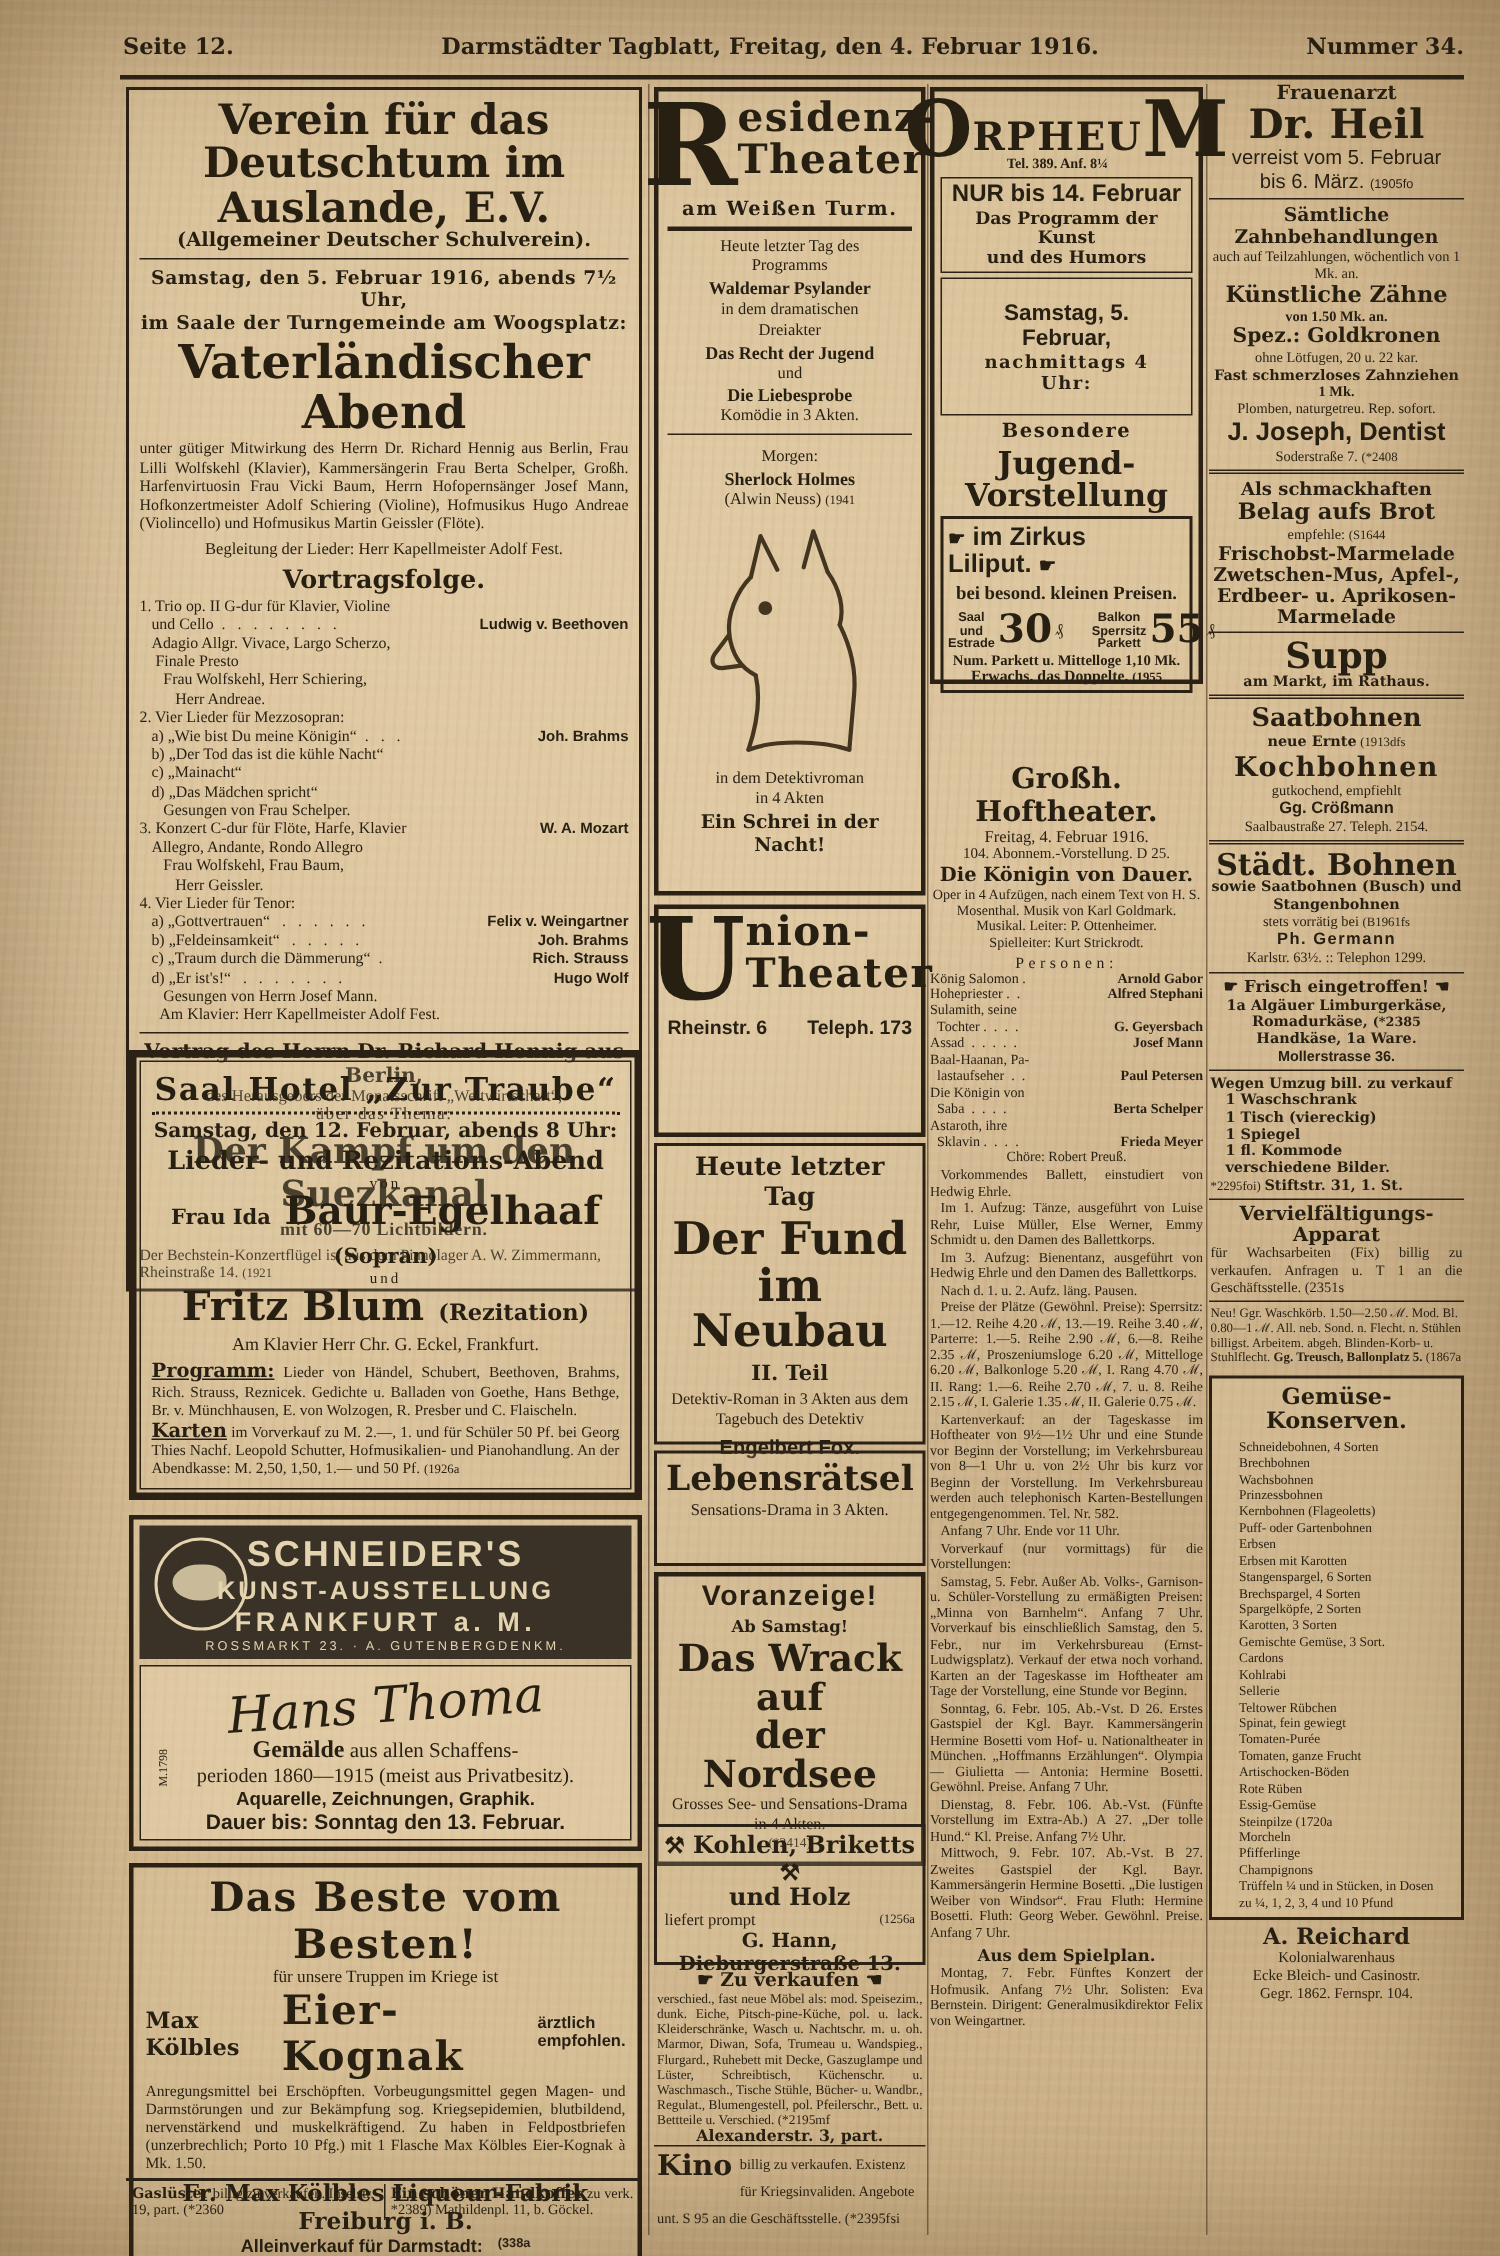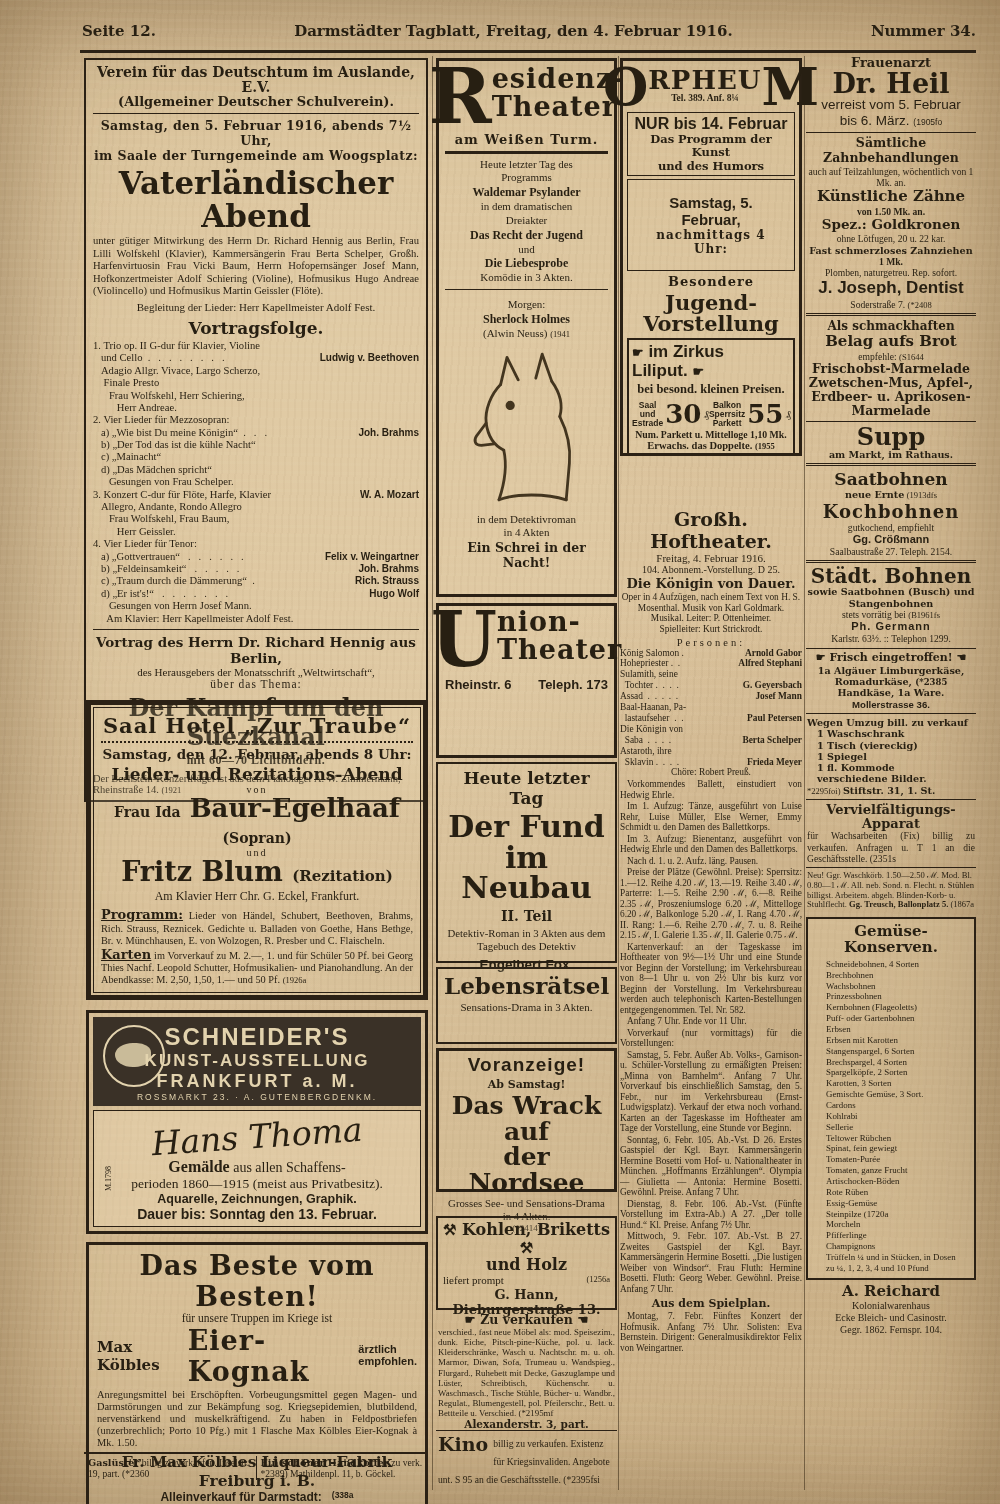--- a/index.html
+++ b/index.html
@@ -19,21 +19,21 @@
   .hdr{position:absolute;top:22px;left:82px;width:894px;display:flex;justify-content:space-between;
        font-size:15px;}
   .hdr-rule{position:absolute;top:50px;left:80px;width:896px;border-top:3px solid #2b2115;}
   .vline{position:absolute;top:56px;height:1434px;width:1px;background:rgba(55,40,20,.55);}
   .box{position:absolute;box-sizing:border-box;border:2px solid #2b2115;padding:5px 7px;background:rgba(235,215,175,.18);}
   .rule{border-top:1.5px solid #2b2115;margin:4px 0;}
   .rule-th{border-top:3px solid #2b2115;margin:4px 0;}
   .dotrule{border-top:2px dotted #2b2115;margin:3px 0;}
   
   #verein{left:84px;top:58px;width:344px;border-width:2px;}
-  #verein .t1{font-size:14px;line-height:1.05;}
+  #verein .t1{font-size:28px;line-height:1.05;}
   #verein .t2{font-size:13px;}
   #verein .dt{font-size:12.5px;letter-spacing:.4px;}
   #verein .ev{font-size:31px;line-height:1.05;margin:4px 0 3px;}
   #verein .bd{font-size:10.6px;line-height:1.18;}
   #verein .ac{font-size:11px;margin-top:3px;}
   #verein .pt{font-size:17px;margin:5px 0 2px;}
   .progline{display:flex;justify-content:space-between;font-size:10.6px;line-height:1.17;white-space:pre-wrap;}
   .progline .pr{font-family:"Liberation Sans",sans-serif;font-weight:bold;font-size:10px;white-space:nowrap;margin-left:4px;}
   #verein .lc1{font-size:13.5px;} #verein .lc2{font-size:11px;} #verein .lc3{font-size:11.5px;letter-spacing:1px;}
   #verein .lt{font-size:24px;margin:3px 0 2px;}
@@ -101,21 +101,21 @@
   #union .adr{font-size:13px;font-weight:bold;font-family:"Liberation Sans",sans-serif;display:flex;justify-content:space-between;margin-top:4px;}
   #fund{left:436px;top:762px;width:181px;height:201px;border:2px solid #2b2115;padding:4px 6px;}
   #fund .h{font-size:17px;}
   #fund .t{font-size:30px;line-height:1.02;margin:4px 0;}
   #fund .teil{font-size:14px;margin:4px 0 3px;}
   #fund .d{font-size:10.8px;line-height:1.2;}
   #fund .fox{font-size:13.5px;font-family:"Liberation Sans",sans-serif;font-weight:bold;margin-top:4px;}
   #leben{left:436px;top:967px;width:181px;height:77px;border:2px solid #2b2115;padding:3px 6px;}
   #leben .t{font-size:23px;}
   #leben .s{font-size:11px;margin-top:2px;}
-  #voranz{left:436px;top:1048px;width:181px;height:144px;border:3px solid #2b2115;padding:3px 6px;}
+  #voranz{left:436px;top:1048px;width:181px;height:196px;border:3px solid #2b2115;padding:3px 6px;}
   #voranz .v{font-size:19px;font-family:"Liberation Sans",sans-serif;font-weight:bold;letter-spacing:1px;}
   #voranz .ab{font-size:11px;margin:2px 0;}
   #voranz .t{font-size:25px;line-height:1.02;margin:2px 0;}
   #voranz .s{font-size:10.8px;line-height:1.2;}
   #voranz .ref{font-size:9px;}
   #kohlen{left:436px;top:1216px;width:181px;height:94px;border:2px solid #2b2115;padding:3px 5px;}
   #kohlen .t{font-size:16px;line-height:1.1;}
   #kohlen .ham{font-size:15px;}
   #kohlen .l{font-size:11px;display:flex;justify-content:space-between;}
   #kohlen .g{font-size:13px;font-weight:bold;font-family:"DejaVu Serif",serif;margin-top:1px;}
@@ -124,34 +124,34 @@
   #zverk .bd{font-size:8.9px;line-height:1.14;}
   #zverk .ad{font-size:10.5px;font-weight:bold;font-family:"DejaVu Serif",serif;}
   #kino{left:436px;top:1430px;width:181px;height:62px;border:none;background:none;border-top:1px solid #2b2115;padding:2px;}
   #kino .w{font-size:19px;font-family:"DejaVu Serif",serif;font-weight:bold;float:left;margin-right:5px;}
   #kino .bd{font-size:9.6px;line-height:1.16;}
   
   #orpheum{left:620px;top:58px;width:182px;height:398px;border:3px solid #2b2115;padding:4px;display:flex;flex-direction:column;gap:3px;}
   .orow{display:flex;justify-content:center;align-items:flex-start;}
   .oO,.oM{font-family:"DejaVu Serif",serif;font-weight:bold;font-size:52px;line-height:.85;}
   .omid{display:flex;flex-direction:column;align-items:center;}
-  .orpheu{font-family:"DejaVu Serif",serif;font-weight:bold;font-size:26px;line-height:1;letter-spacing:1px;margin-top:2px;}
+  .orpheu{font-family:"DejaVu Serif",serif;font-weight:bold;font-size:26px;line-height:1;letter-spacing:1px;margin-top:14px;}
   .otel{font-size:9.5px;font-weight:bold;}
   #orpheum .sub1{border:1.5px solid #2b2115;padding:2px;}
   #orpheum .nur{font-size:16px;font-family:"Liberation Sans",sans-serif;font-weight:bold;}
   #orpheum .pk{font-size:11.5px;font-weight:bold;line-height:1.15;font-family:"DejaVu Serif",serif;}
   #orpheum .sam{border:1.5px solid #2b2115;padding:14px;font-size:15px;font-family:"Liberation Sans",sans-serif;font-weight:bold;}
   #orpheum .sam .n{font-size:12px;font-family:"DejaVu Serif",serif;letter-spacing:1px;}
   #orpheum .bes{font-size:13px;letter-spacing:1px;}
   #orpheum .jug{font-size:21px;line-height:1;}
   #orpheum .zirk{border:2px solid #2b2115;padding:3px;margin-top:1px;}
   #orpheum .zt{font-size:17px;font-family:"Liberation Sans",sans-serif;font-weight:bold;line-height:1.1;}
   #orpheum .hand{font-size:13px;}
   #orpheum .kp{font-size:12.5px;font-weight:bold;margin:2px 0;}
-  .prow{display:flex;justify-content:space-around;align-items:center;}
+  .prow{display:flex;justify-content:space-around;align-items:center;gap:19px;}
   .pcell{display:flex;align-items:center;gap:2px;}
   .plab{font-size:8.5px;font-weight:bold;line-height:1.05;text-align:center;font-family:"Liberation Sans",sans-serif;}
   .pnum{font-size:26px;font-family:"DejaVu Serif",serif;font-weight:bold;}
   .pfg{font-size:11px;}
   #orpheum .np{font-size:9.8px;font-weight:bold;}
   #orpheum .ew{font-size:10.5px;font-weight:bold;}
   
   #hof{left:620px;top:460px;width:182px;border:none;background:none;padding:0;}
   #hof .t{font-size:19px;margin-top:48px;}
   #hof .d1{font-size:11px;}

